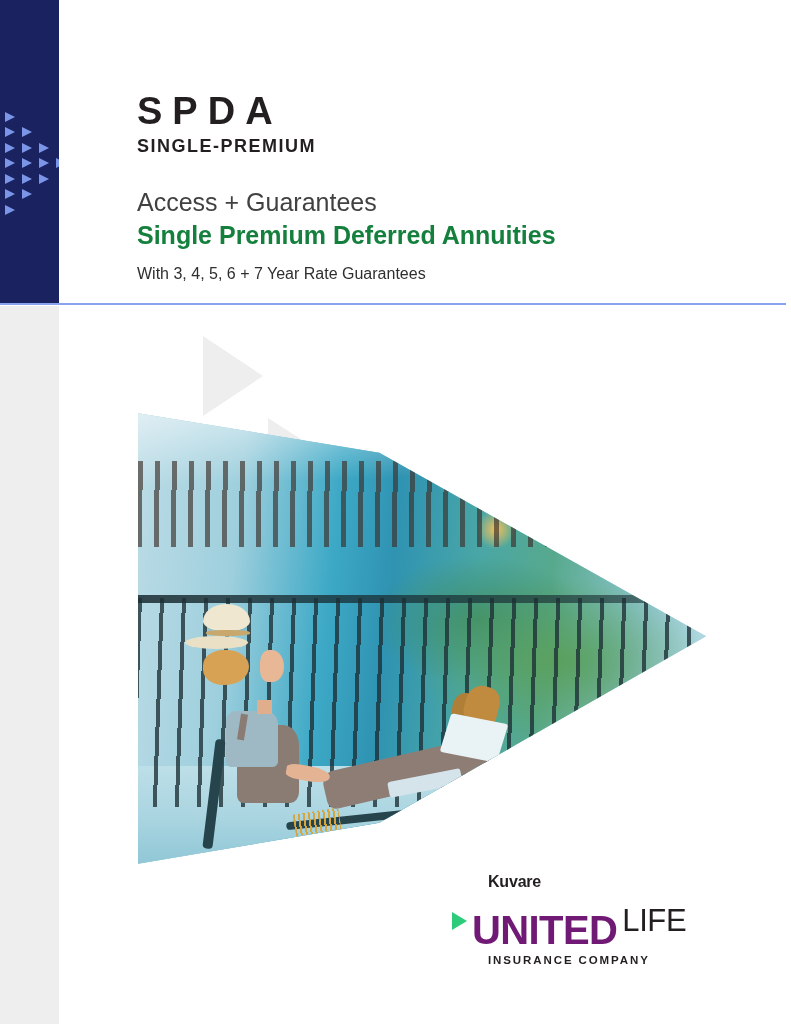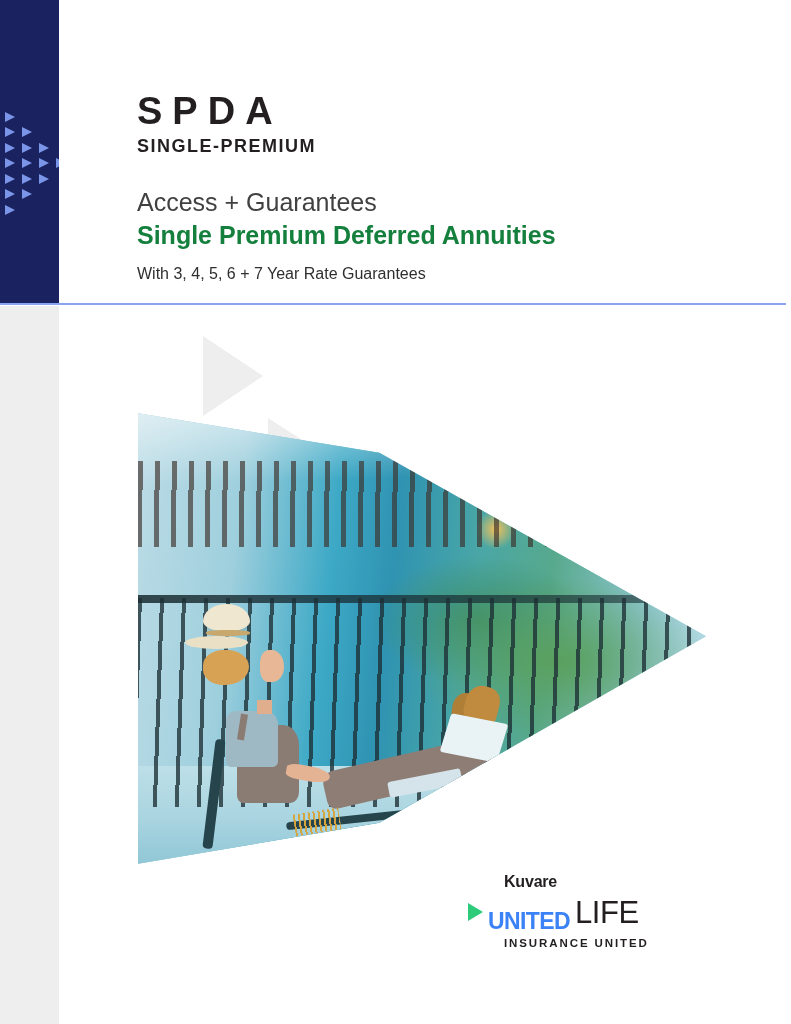--- a/index.html
+++ b/index.html
@@ -111,27 +111,27 @@
        background:#e9f2f5;border-radius:3px;transform:rotate(11deg) skewX(-6deg);}
   .chair{position:absolute;left:12.5%;top:72%;width:10px;height:110px;
        background:#26444c;transform:rotate(7deg);border-radius:4px;}
   .chair2{position:absolute;left:26%;top:89%;width:120px;height:8px;
        background:#26444c;transform:rotate(-6deg);border-radius:4px;}
   .fringe{position:absolute;left:27.5%;top:88%;width:46px;height:22px;
        background:repeating-linear-gradient(90deg,#d5a63f 0px,#d5a63f 2px,
          rgba(0,0,0,0) 2px,rgba(0,0,0,0) 5px);transform:rotate(-9deg);}
 
   
-  .logo{position:absolute;left:468px;top:873px;width:220px;}
+  .logo{position:absolute;left:452px;top:873px;width:220px;}
   .logo-kuvare{font-size:16px;font-weight:bold;color:#231f20;
                letter-spacing:-0.2px;margin:0 0 1px 36px;line-height:1.1;}
   .logo-mid{display:flex;align-items:center;gap:5px;margin:0;line-height:1;}
   .logo-arrow{width:0;height:0;border-top:9px solid transparent;
               border-bottom:9px solid transparent;border-left:15px solid #2ecc7a;}
-  .logo-united{font-size:23px;font-weight:bold;color:#3b82f6;letter-spacing:-0.6px;margin-top:18px;}
+  .logo-united{font-size:40px;font-weight:bold;color:#701a75;letter-spacing:-0.6px;margin-top:18px;}
   .logo-life{font-size:31px;font-weight:300;color:#231f20;letter-spacing:-0.4px;}
   .logo-ins{font-size:11.5px;font-weight:bold;color:#231f20;
             letter-spacing:1.9px;margin:4px 0 0 36px;line-height:1.1;}
 </style>
 </head>
 <body>
 
 <div class="page">
 
   <div class="sidebar-navy">
@@ -199,16 +199,16 @@
     </div>
   </div>
 
   <div class="logo">
     <div class="logo-kuvare">Kuvare</div>
     <div class="logo-mid">
       <span class="logo-arrow"></span>
       <span class="logo-united">UNITED</span>
       <span class="logo-life">LIFE</span>
     </div>
-    <div class="logo-ins">INSURANCE UNITED</div>
+    <div class="logo-ins">INSURANCE COMPANY</div>
   </div>
 
 </div>
 
 </body></html>

